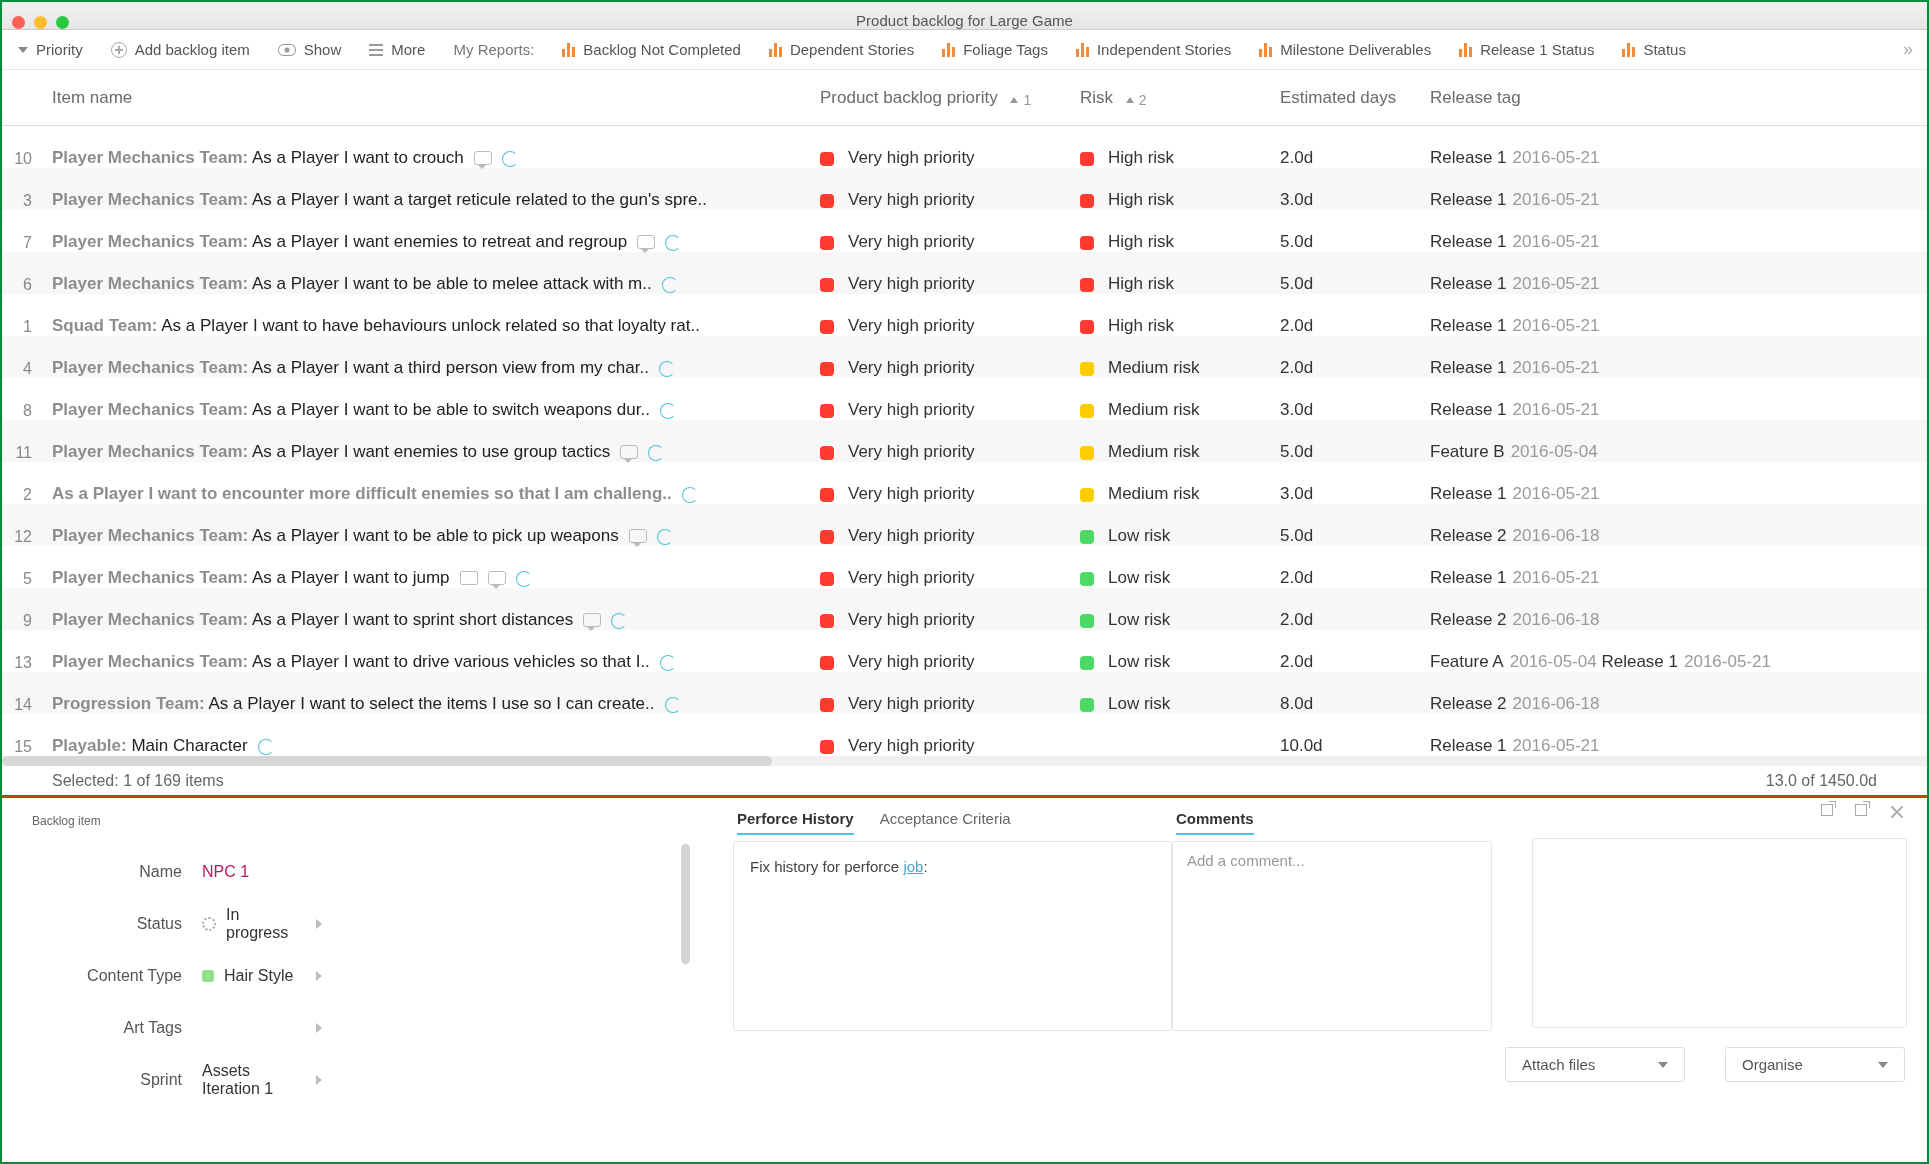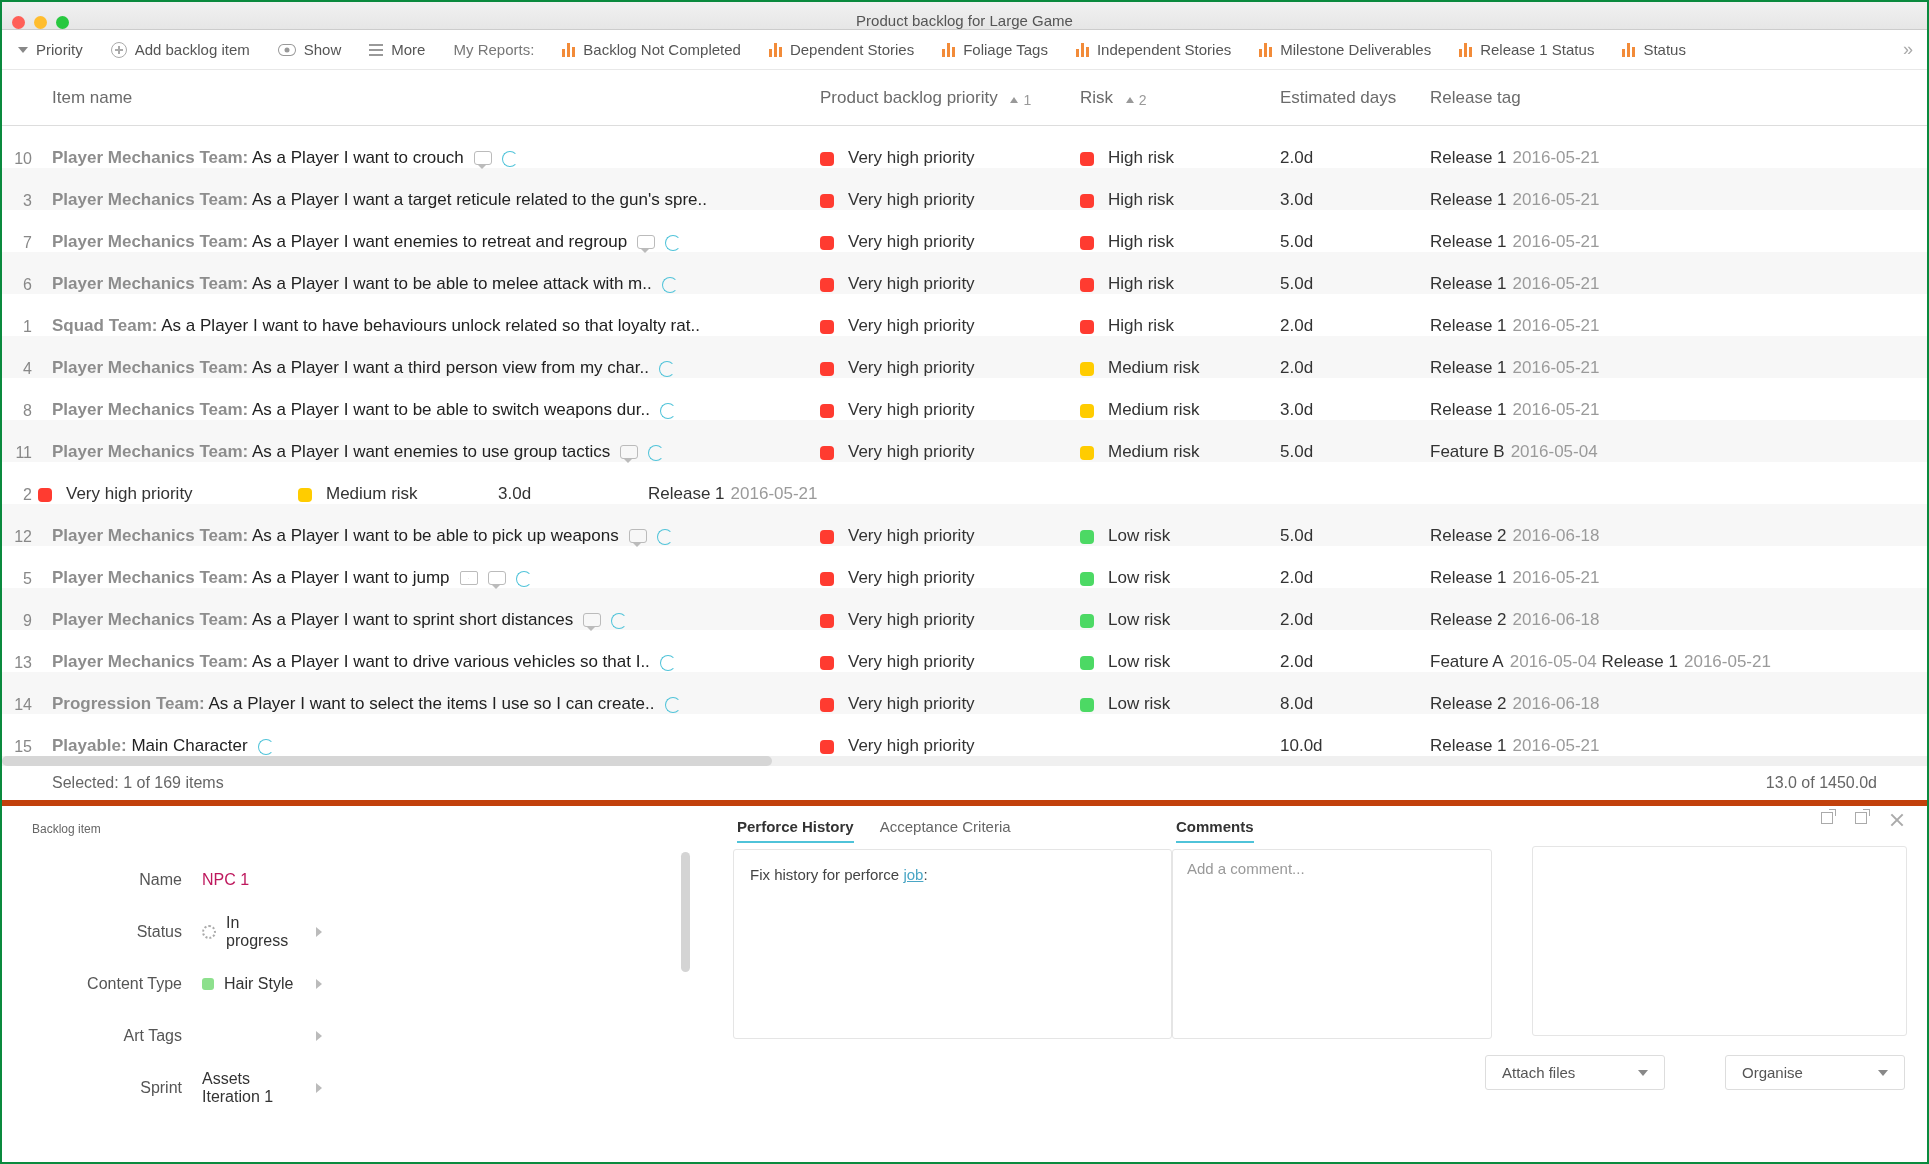--- a/index.html
+++ b/index.html
@@ -43,21 +43,21 @@
 .rel-tag{color:#333}.rel-date{color:#9a9a9a;margin-left:6px}
 .micro-icons{display:inline-flex;gap:10px;margin-left:10px;vertical-align:middle}
 .mi{width:18px;height:14px;display:inline-block}
 .mi-chat{border:1.5px solid #bbb;border-radius:3px;position:relative}
 .mi-chat:after{content:"";position:absolute;width:0;height:0;border-left:4px solid transparent;border-right:4px solid transparent;border-top:4px solid #bbb;left:3px;bottom:-5px}
 .mi-loop{width:16px;height:16px;border:1.8px solid #4fc3d9;border-radius:50%;border-right-color:transparent;position:relative}
 .mi-env{border:1.5px solid #bbb;border-radius:2px;position:relative}
 .mi-env:after{content:"";position:absolute;left:0;right:0;top:0;height:50%;border-bottom:1.5px solid #bbb;transform-origin:top;clip-path:polygon(0 0,100% 0,50% 100%)}
 .scrollbar-h{height:10px;background:#f0f0f0;position:relative}
 .scrollbar-h .thumb{position:absolute;left:0;top:0;height:10px;width:770px;background:#d6d6d6;border-radius:5px}
-.statusbar{height:40px;display:flex;align-items:center;padding:4px 50px;color:#666;font-size:16px;border-bottom:6px solid #c2410c}
+.statusbar{height:32px;display:flex;align-items:center;padding:4px 50px;color:#666;font-size:16px;border-bottom:3px solid #c2410c}
 .statusbar .right{margin-left:auto}
 .detail{display:flex;height:300px}
 .detail-left{flex:0 0 730px;padding:16px 30px;position:relative}
 .detail-title{color:#666;font-size:12px;margin-bottom:18px}
 .field-row{display:flex;align-items:center;height:52px}
 .field-label{width:170px;text-align:right;padding-right:20px;color:#555;font-size:16px}
 .field-val{flex:1;display:flex;align-items:center;gap:10px;font-size:16px;color:#333;position:relative}
 .field-name-input{border:none;font-size:16px;color:#be185d;width:420px}
 .chev-r{width:0;height:0;border-top:5px solid transparent;border-bottom:5px solid transparent;border-left:6px solid #bbb;margin-left:auto;margin-right:380px}
 .dotted-circle{width:14px;height:14px;border:2px dotted #aaa;border-radius:50%}
@@ -73,21 +73,21 @@
 .comments-head{font-size:15px;color:#333;font-weight:600;border-bottom:2px solid #4fc3d9;display:inline-block;padding-bottom:6px;margin-left:4px;margin-bottom:6px}
 .comment-input{border:1px solid #e5e5e5;border-radius:3px;padding:10px 14px;color:#999;height:190px;font-size:15px}
 .detail-right{flex:1;padding:12px 20px 0 40px;position:relative}
 .detail-actions{position:absolute;right:22px;top:6px;display:flex;gap:22px;color:#aaa}
 .act-ico{width:16px;height:16px;cursor:pointer}
 .x-ico:before,.x-ico:after{content:"";position:absolute;width:16px;height:2px;background:#aaa;top:7px}
 .x-ico{position:relative}.x-ico:before{transform:rotate(45deg)}.x-ico:after{transform:rotate(-45deg)}
 .pop-ico{position:relative;border:1.5px solid #aaa;width:12px;height:12px}
 .pop-ico:after{content:"";position:absolute;width:6px;height:6px;border-top:1.5px solid #aaa;border-right:1.5px solid #aaa;right:-4px;top:-4px}
 .big-blank{border:1px solid #e5e5e5;border-radius:3px;height:190px;margin-top:28px}
-.bottom-selects{position:absolute;bottom:16px;right:22px;display:flex;gap:60px}
+.bottom-selects{position:absolute;bottom:16px;right:22px;display:flex;gap:40px}
 .sel-box{border:1px solid #ddd;border-radius:3px;padding:8px 16px;width:180px;display:flex;align-items:center;color:#555;font-size:15px}
 .sel-box .chev-down{margin-left:auto}
 .chevrons-right{color:#aaa;font-size:18px;letter-spacing:-2px}
 </style>
 </head>
 <body>
 
 <div class="titlebar">
   <div class="traffic">
     <div class="tl red"></div>
@@ -278,20 +278,23 @@
           <span class="mi mi-chat"></span>
           <span class="mi mi-loop"></span>
         </span></div>
       <div class="col-pri"><span class="swatch sw-red"></span>Very high priority</div>
       <div class="col-risk"><span class="swatch sw-yellow"></span>Medium risk</div>
       <div class="col-days">5.0d</div>
       <div class="col-rel"><span class="rel-tag">Feature B</span><span class="rel-date">2016-05-04</span></div>
     </div>
     <div class="row">
       <div class="col-num">2</div>
+      <div class="col-name"><span class="team"></span> <span class="story boldrow">As a Player I want to encounter more difficult enemies so that I am challeng..</span><span class="micro-icons">
+          <span class="mi mi-loop"></span>
+        </span></div>
       <div class="col-pri"><span class="swatch sw-red"></span>Very high priority</div>
       <div class="col-risk"><span class="swatch sw-yellow"></span>Medium risk</div>
       <div class="col-days">3.0d</div>
       <div class="col-rel"><span class="rel-tag">Release 1</span><span class="rel-date">2016-05-21</span></div>
     </div>
     <div class="row">
       <div class="col-num">12</div>
       <div class="col-name"><span class="team">Player Mechanics Team:</span> <span class="story">As a Player I want to be able to pick up weapons</span><span class="micro-icons">
           <span class="mi mi-chat"></span>
           <span class="mi mi-loop"></span>

